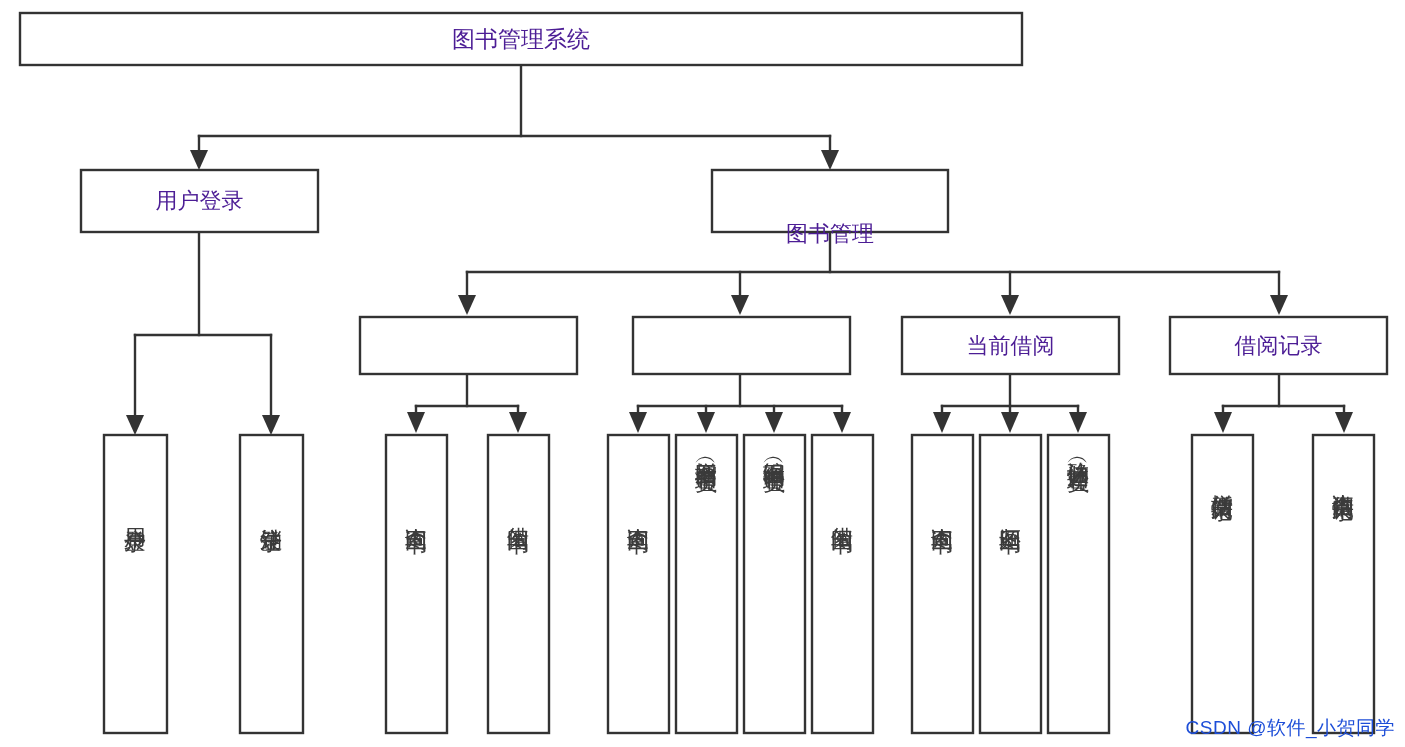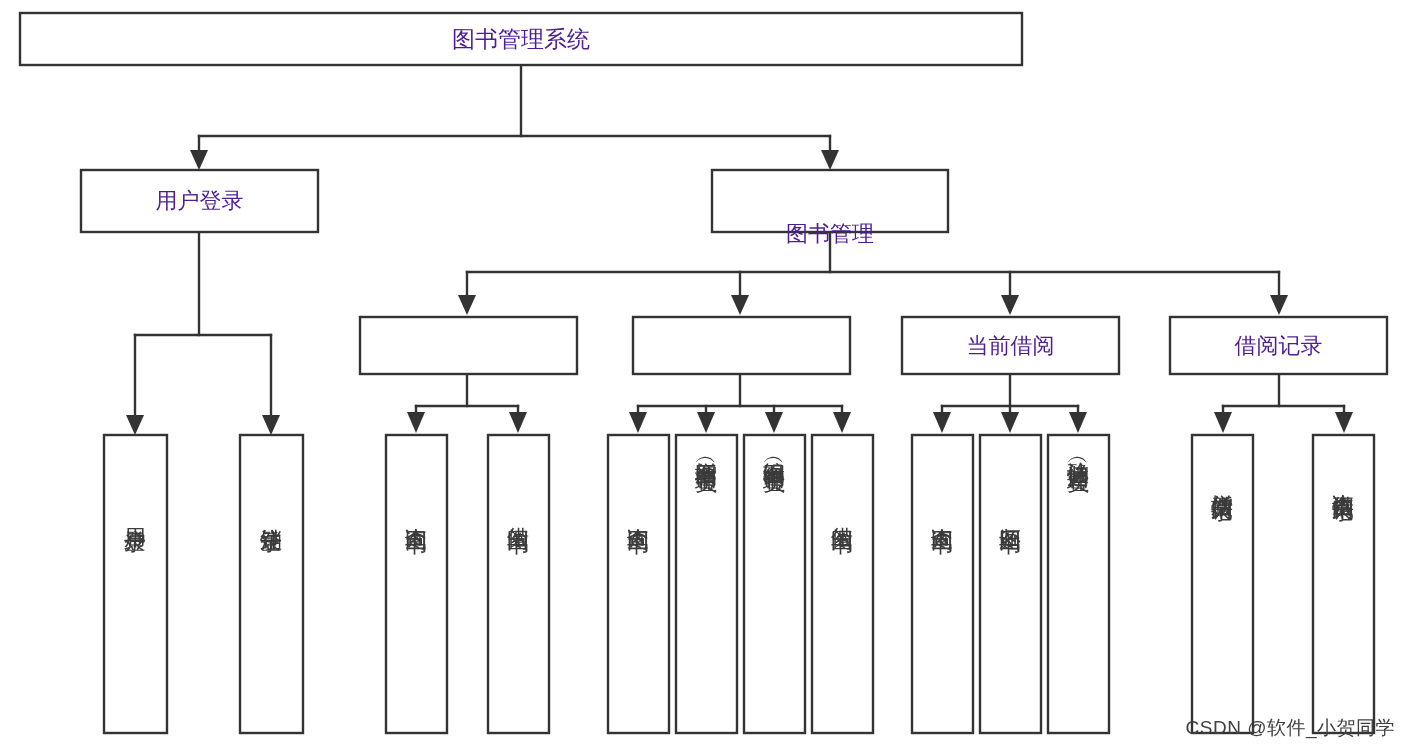--- a/index.html
+++ b/index.html
@@ -74,21 +74,21 @@
   }
   .title-label-text {
     font-size: 23px;
   }
   #watermark {
     position: absolute;
     right: 10px;
     bottom: 6px;
     font-family: "Liberation Sans", "DejaVu Sans", sans-serif;
     font-size: 19px;
-    color: #404040;
+    color: #1d4ed8;
     white-space: nowrap;
     letter-spacing: 0.5px;
   }
 </style>
 </head>
 <body>
 
 <div id="diagram-root">
 
   <svg class="flow" viewBox="0 0 1405 747">

